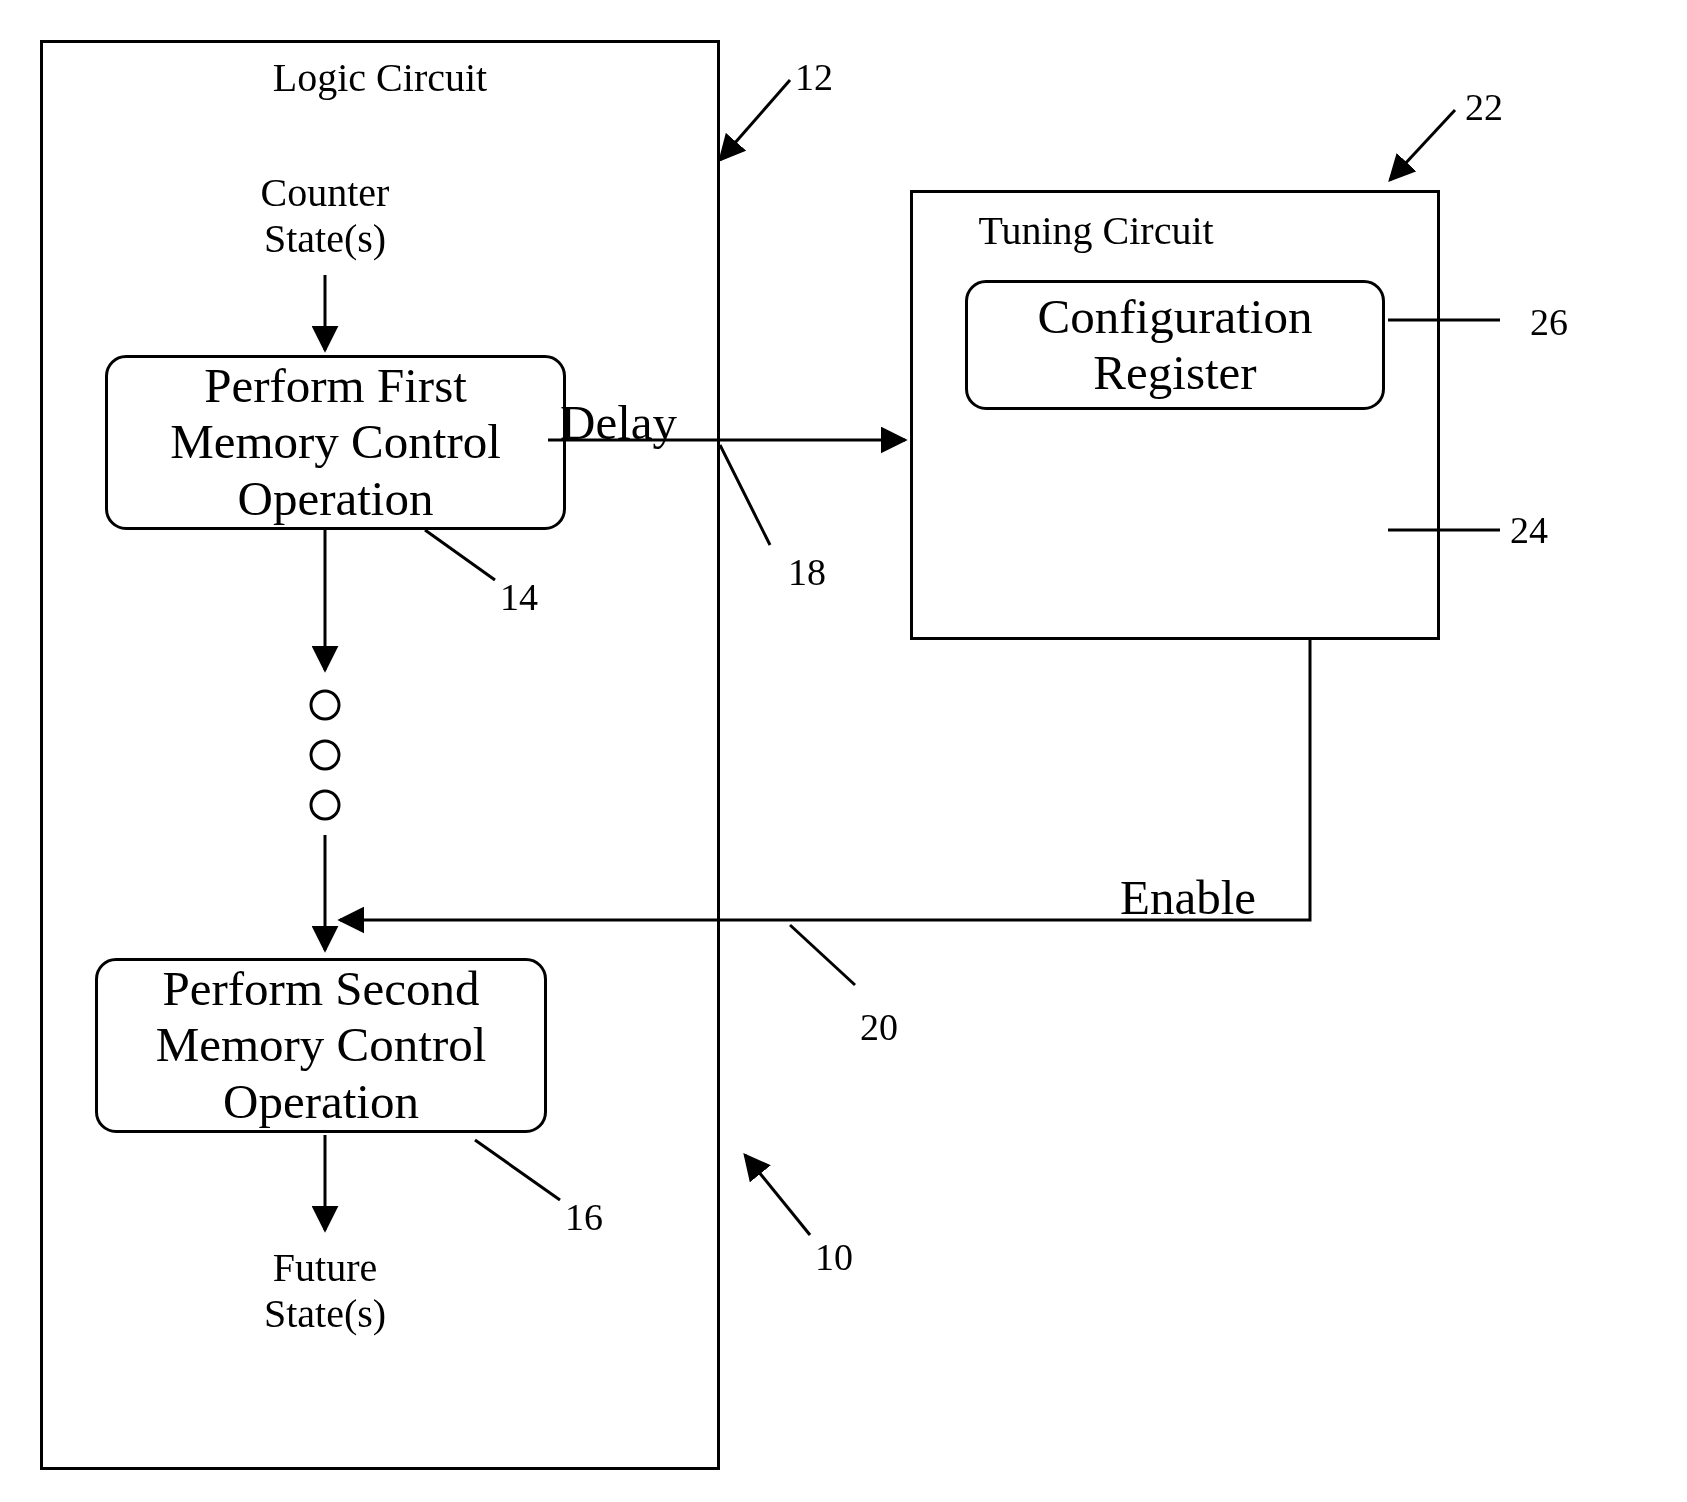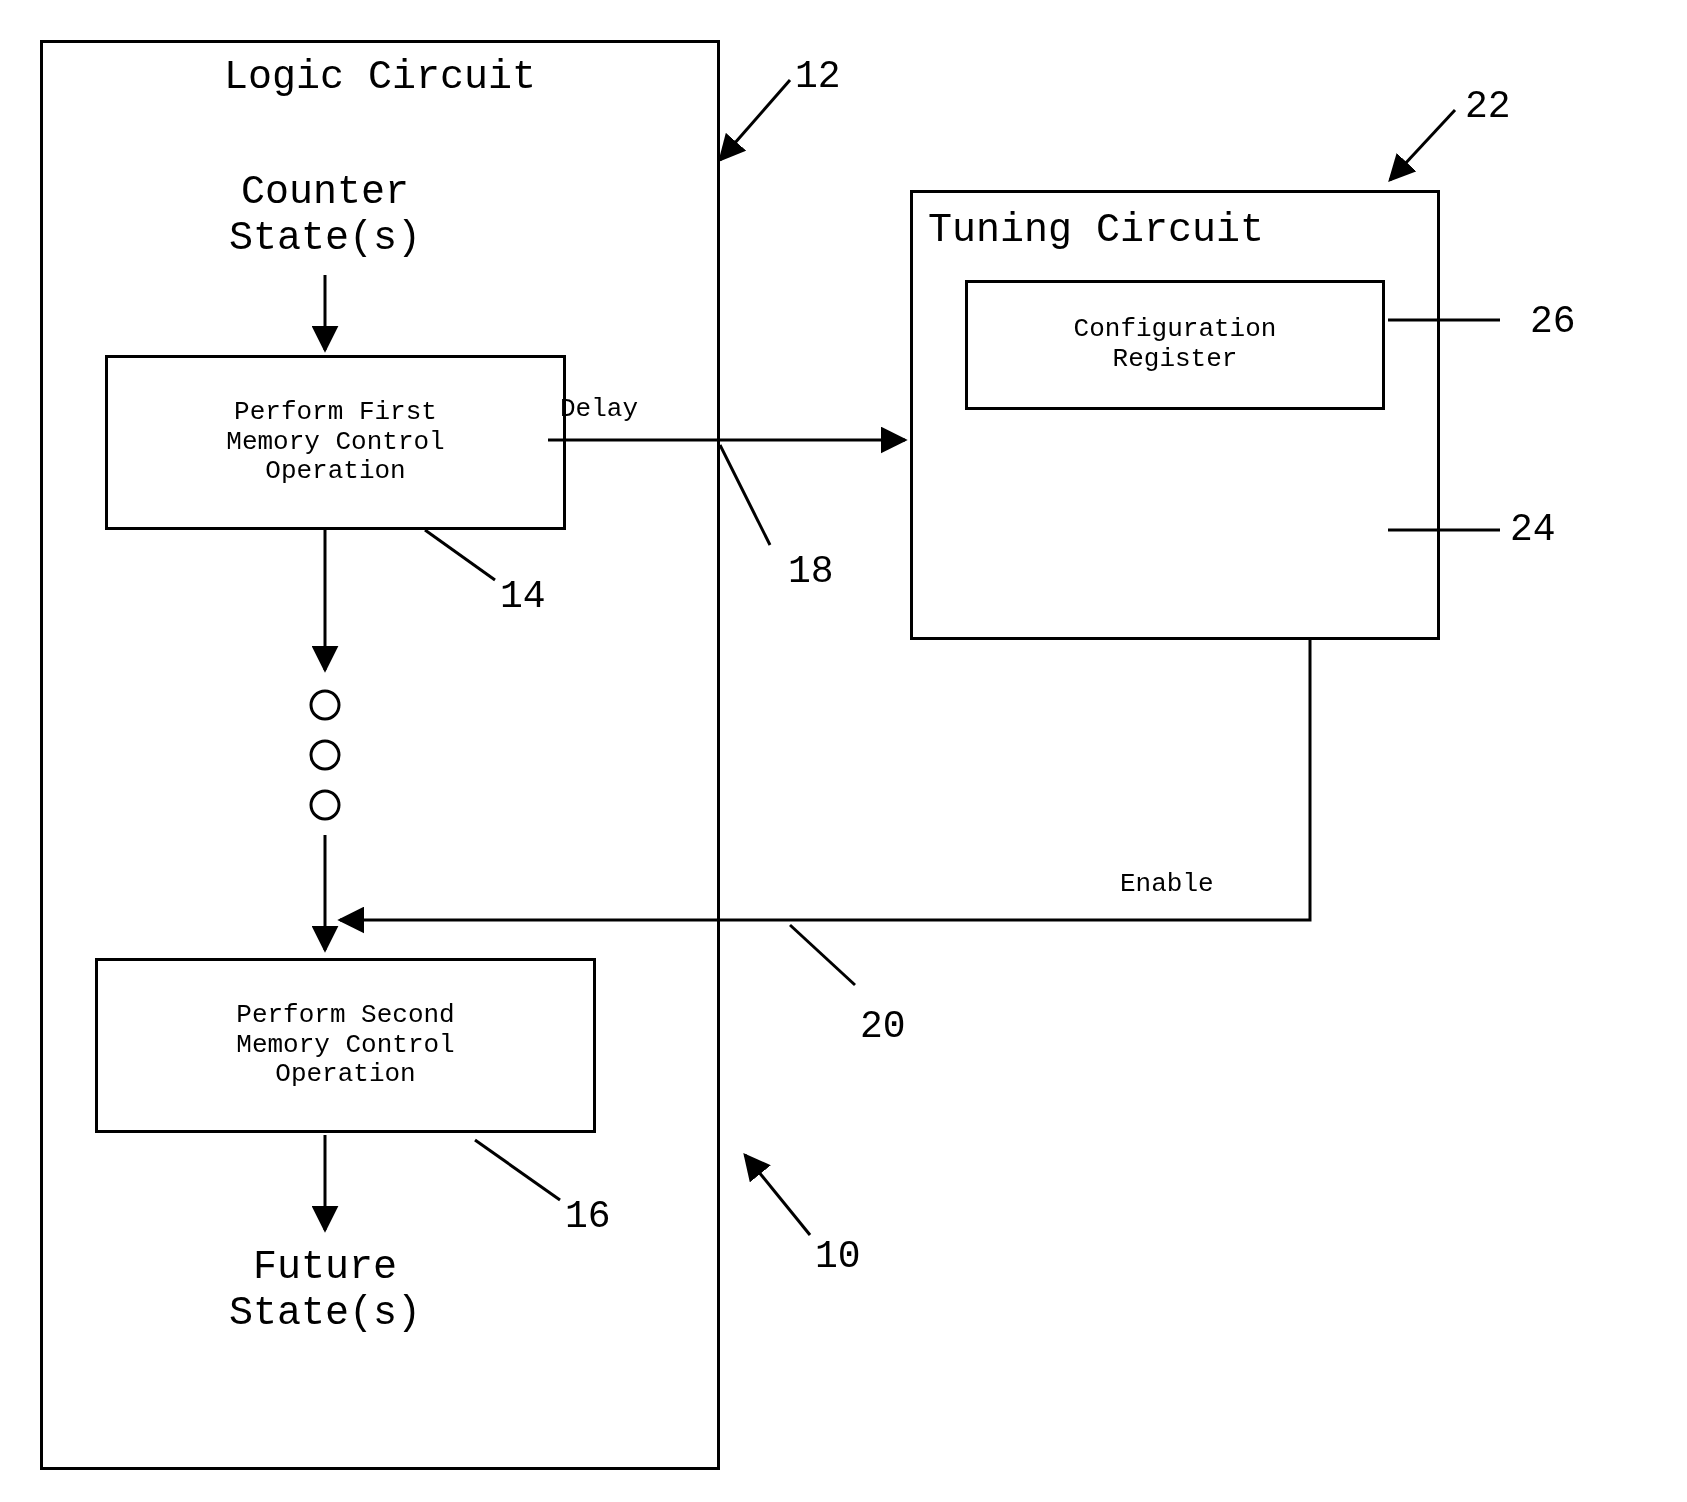--- a/index.html
+++ b/index.html
@@ -5,21 +5,20 @@
   html, body {
     margin: 0;
     padding: 0;
     background: #ffffff;
     font-family: "Times New Roman", Times, serif;
   }
   .canvas {
     position: relative;
     width: 1687px;
     height: 1502px;
-    font-family: Liberation Mono, monospace;
   }
   .box {
     position: absolute;
     border: 3px solid #000;
     box-sizing: border-box;
     text-align: center;
     display: flex;
     align-items: center;
     justify-content: center;
     line-height: 1.15;
@@ -35,21 +34,21 @@
   }
   svg.layer {
     position: absolute;
     left: 0;
     top: 0;
     width: 1687px;
     height: 1502px;
     overflow: visible;
   }
   .f40 { font-size: 40px; }
-  .f38 { font-size: 26px; }
+  .f38 { font-size: 49px; border-radius: 21px; }
 </style>
 </head>
 <body>
 
 <div class="canvas">
 
   <svg class="layer">
     <defs>
       <marker id="arrow" viewBox="0 0 10 10" refX="9" refY="5" markerWidth="9" markerHeight="9" orient="auto-start-reverse">
         <path d="M 0 0 L 10 5 L 0 10 z" fill="#000"></path>
@@ -95,21 +94,21 @@
   </div>
   <div class="label f40" style="left:40px; top:55px; width:680px;">Logic Circuit</div>
 
   <div class="label f40" style="left:160px; top:170px; width:330px; white-space:pre;">Counter
 State(s)</div>
 
   <div class="box f38" style="left:105px; top:355px; width:461px; height:175px; white-space:pre;">Perform First
 Memory Control
 Operation</div>
 
-  <div class="box f38" style="left:95px; top:958px; width:501px; height:175px; white-space:pre;">Perform Second
+  <div class="box f38" style="left:95px; top:958px; width:452px; height:175px; white-space:pre;">Perform Second
 Memory Control
 Operation</div>
 
   <div class="label f40" style="left:160px; top:1245px; width:330px; white-space:pre;">Future
 State(s)</div>
 
   <div class="box" style="left:910px; top:190px; width:530px; height:450px; align-items:flex-start;">
   </div>
   <div class="label f40" style="left:878px; top:208px; width:436px;">Tuning Circuit</div>
 

